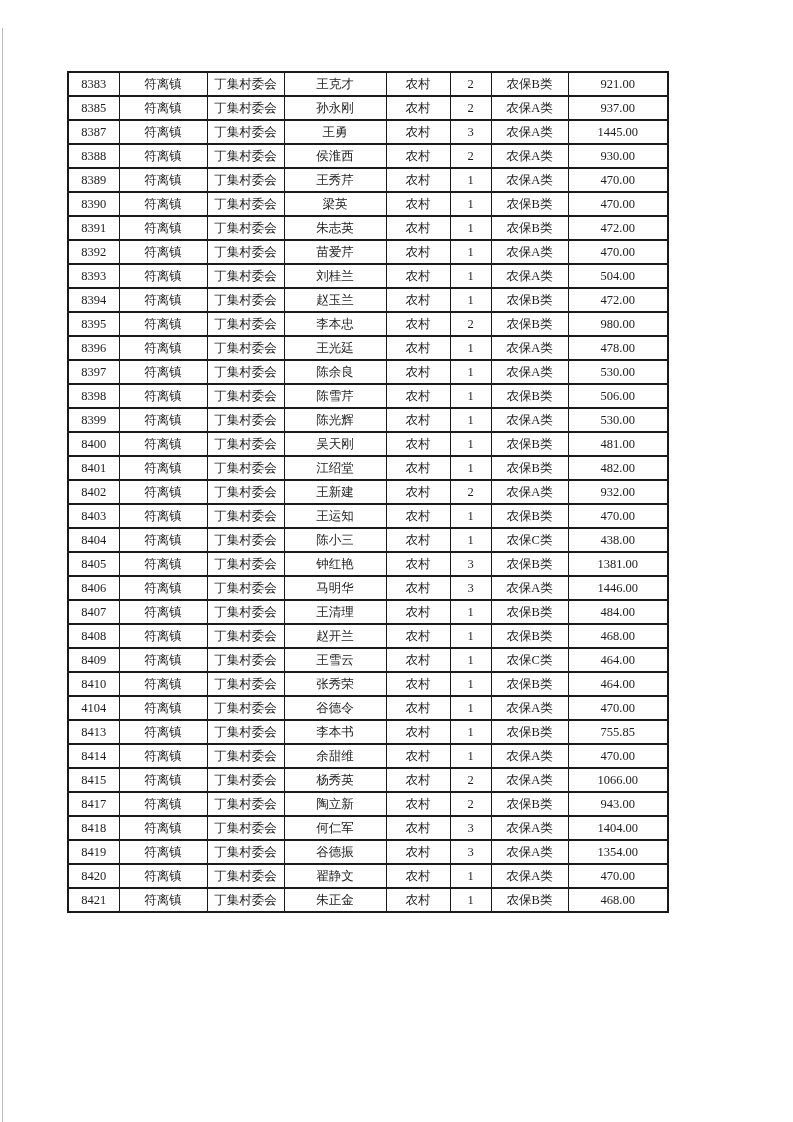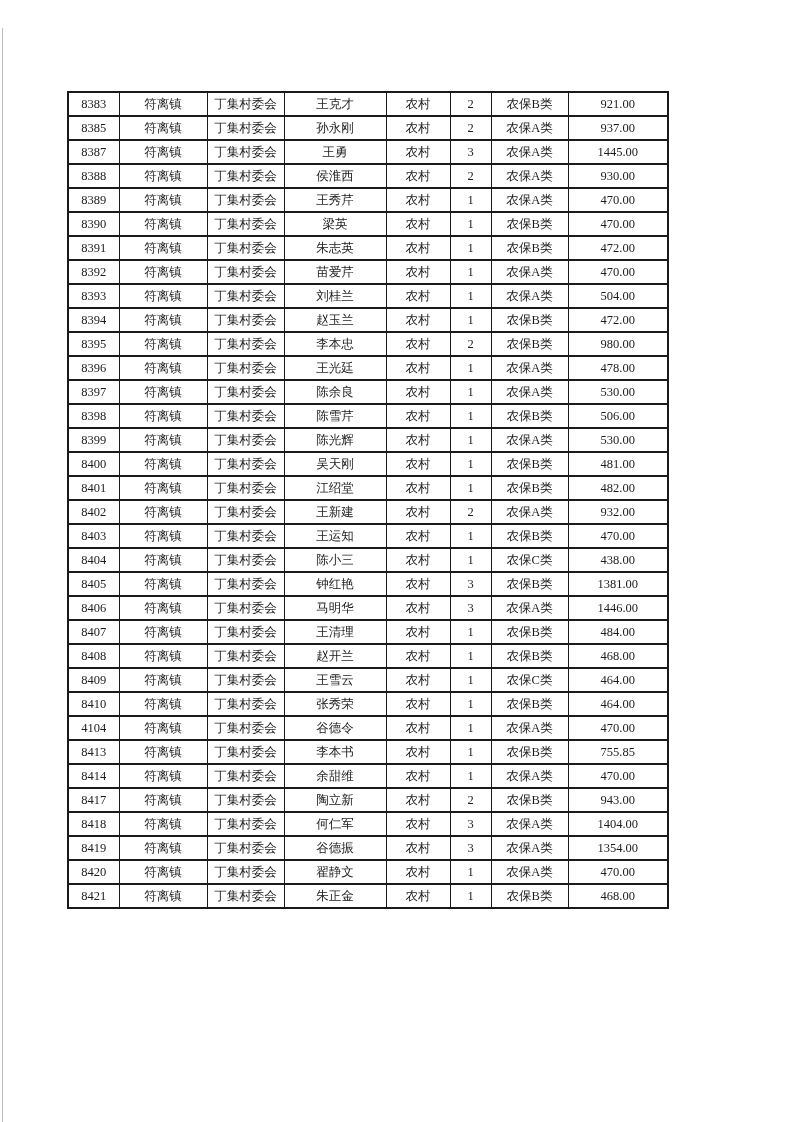--- a/index.html
+++ b/index.html
@@ -23,21 +23,20 @@
     background: #bcbcbc;
   }
   table.roster {
     position: absolute;
     left: 67px;
     top: 71px;
     width: 600px;
     border-collapse: collapse;
     table-layout: fixed;
     border: 2px solid #1a1a1a;
-    margin-top: 20px;
   }
   table.roster td {
     border: 1px solid #1a1a1a;
     border-top-width: 2px;
     border-bottom-width: 2px;
     height: 22px;
     padding: 0;
     text-align: center;
     vertical-align: middle;
     font-size: 12.5px;
@@ -356,20 +355,30 @@
           <td>8414</td>
           <td>符离镇</td>
           <td>丁集村委会</td>
           <td>余甜维</td>
           <td>农村</td>
           <td>1</td>
           <td>农保A类</td>
           <td>470.00</td>
         </tr>
         <tr>
+          <td>8415</td>
+          <td>符离镇</td>
+          <td>丁集村委会</td>
+          <td>杨秀英</td>
+          <td>农村</td>
+          <td>2</td>
+          <td>农保A类</td>
+          <td>1066.00</td>
+        </tr>
+        <tr>
           <td>8417</td>
           <td>符离镇</td>
           <td>丁集村委会</td>
           <td>陶立新</td>
           <td>农村</td>
           <td>2</td>
           <td>农保B类</td>
           <td>943.00</td>
         </tr>
         <tr>

